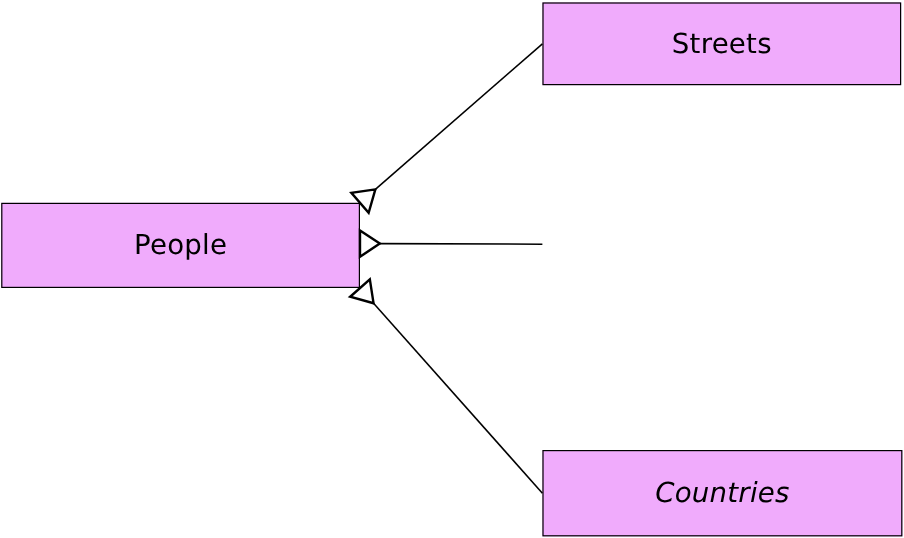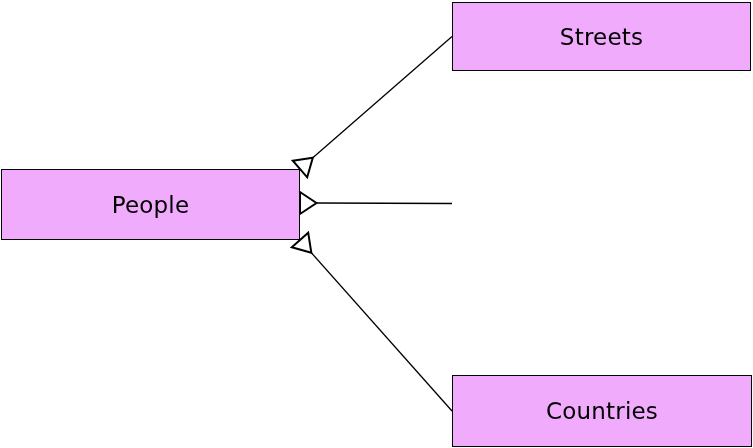--- a/index.html
+++ b/index.html
@@ -46,21 +46,21 @@
   }
   .node-label {
     font-size: 23px;
     color: #000000;
     letter-spacing: 0.2px;
     white-space: nowrap;
   }
   #node-people    { left: 1px;   top: 169px; width: 299px; height: 71px; }
   #node-streets   { left: 452px; top: 2px;   width: 299px; height: 69px; }
   #node-towns     { left: 452px; top: 168px; width: 300px; height: 73px; }
-  #node-countries { left: 452px; top: 375px; width: 300px; height: 72px; }
+  #node-countries { left: 452px; top: 375px; width: 300px; height: 72px; font-style: italic; }
 </style>
 </head>
 <body>
 
 <div class="canvas">
 
   <div class="node" id="node-people">
     <span class="node-label">People</span>
   </div>
 

